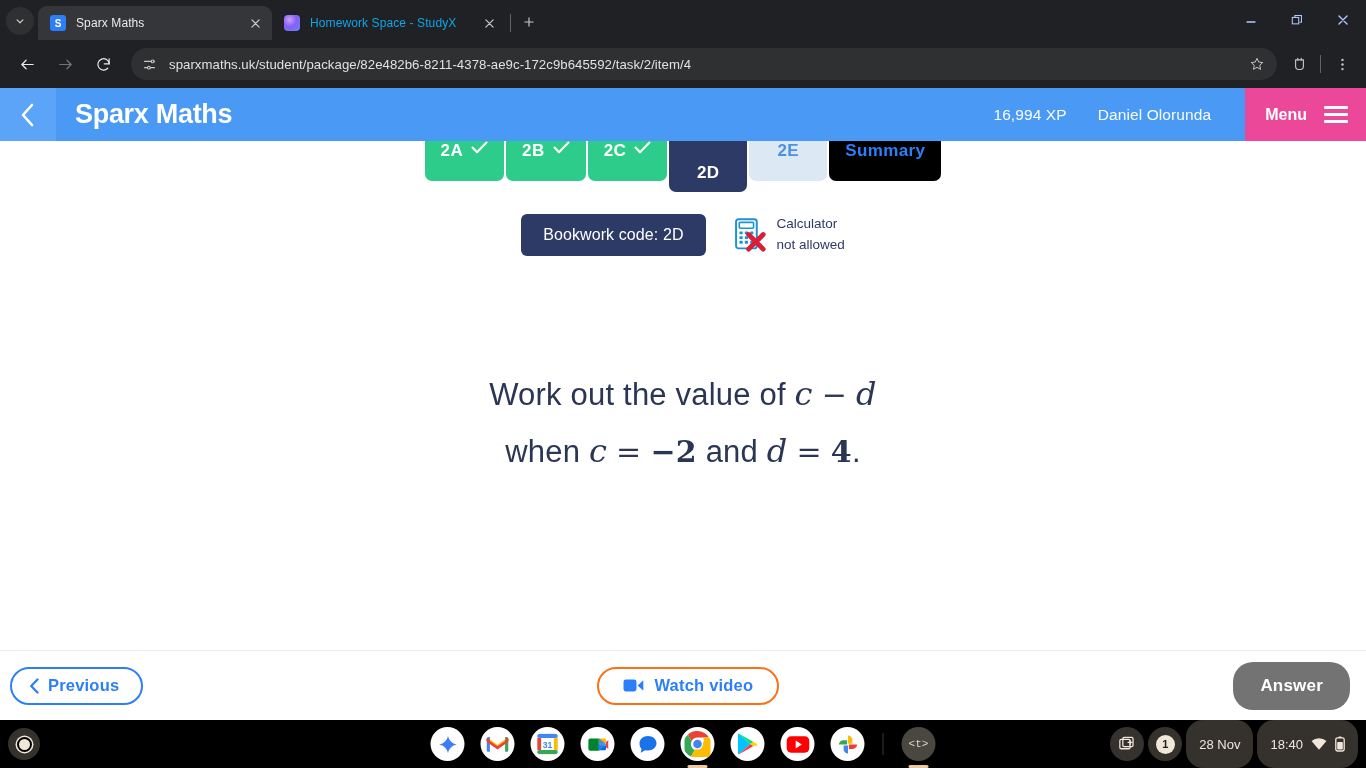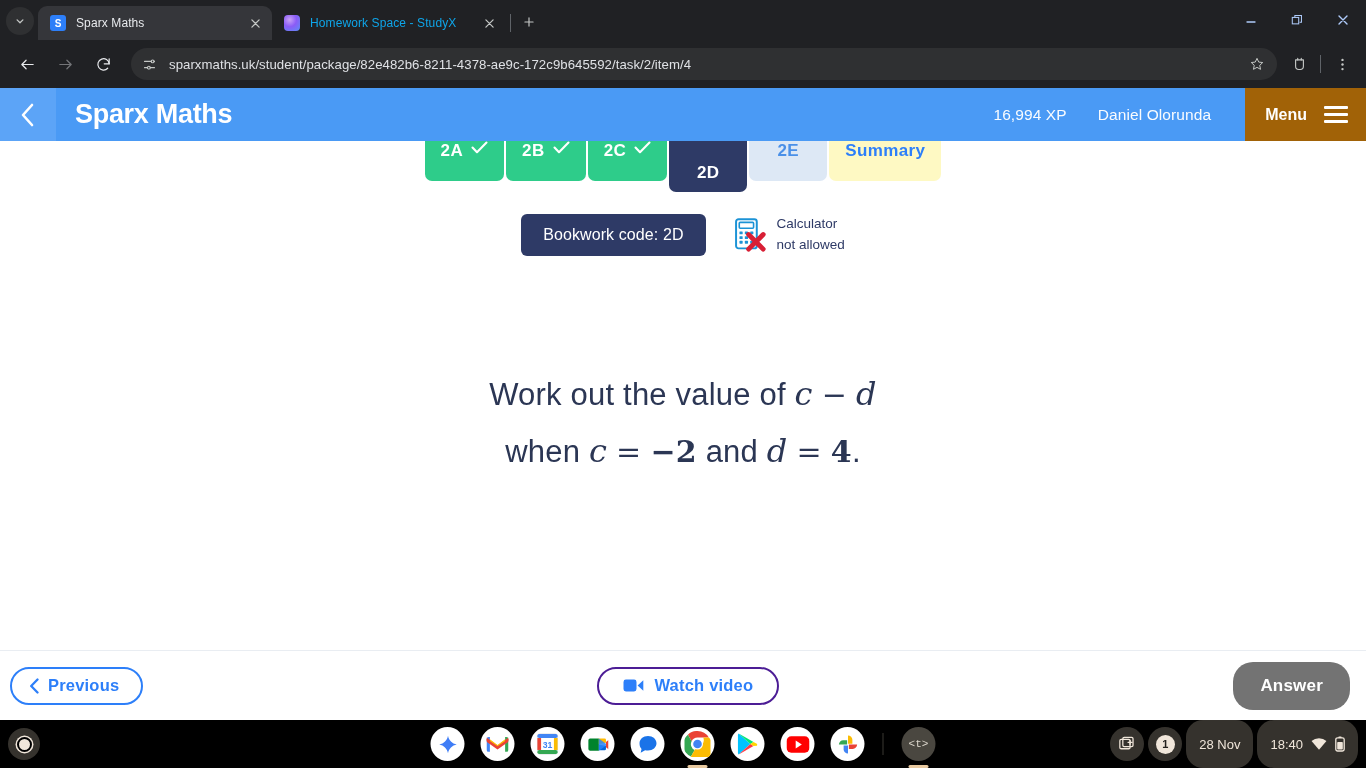--- a/index.html
+++ b/index.html
@@ -214,21 +214,21 @@
   }
   .xp-text, .user-name {
     font-size: 15.5px;
     color: #ffffff;
     opacity: .97;
     letter-spacing: .1px;
   }
   .xp-text { margin-right: 31px; }
   .user-name { margin-right: 34px; }
   .menu-zone {
-    background: #a16207;
+    background: #ec4899;
     height: 53px;
     display: flex;
     align-items: center;
     padding: 0 18px 0 20px;
     gap: 17px;
   }
   .menu-label {
     font-size: 16px;
     font-weight: bold;
     color: #ffffff;
@@ -276,21 +276,21 @@
     min-width: 78px;
     align-items: flex-end;
     padding-bottom: 9px;
   }
   .ttab.todo {
     background: #dde8f5;
     color: #4a90e8;
     min-width: 78px;
   }
   .ttab.summary {
-    background: #fef9c3;
+    background: #000000;
     color: #2d7ff9;
     min-width: 100px;
     margin-right: 0;
   }
   .check-ico { width: 17px; height: 13px; flex: 0 0 auto; }
 
   
   .bookwork-row {
     display: flex;
     justify-content: center;
@@ -367,21 +367,21 @@
     font-weight: bold;
     display: flex;
     align-items: center;
     gap: 8px;
     padding: 0 22px 0 17px;
     letter-spacing: .2px;
   }
   .btn-watch {
     margin: 8px auto;
     height: 38px;
-    border: 2px solid #4c1d95;
+    border: 2px solid #f97316;
     background: #fff;
     color: #2d7ff9;
     border-radius: 19px;
     font-size: 16.5px;
     font-weight: bold;
     display: flex;
     align-items: center;
     gap: 10px;
     padding: 0 24px;
     letter-spacing: .2px;

